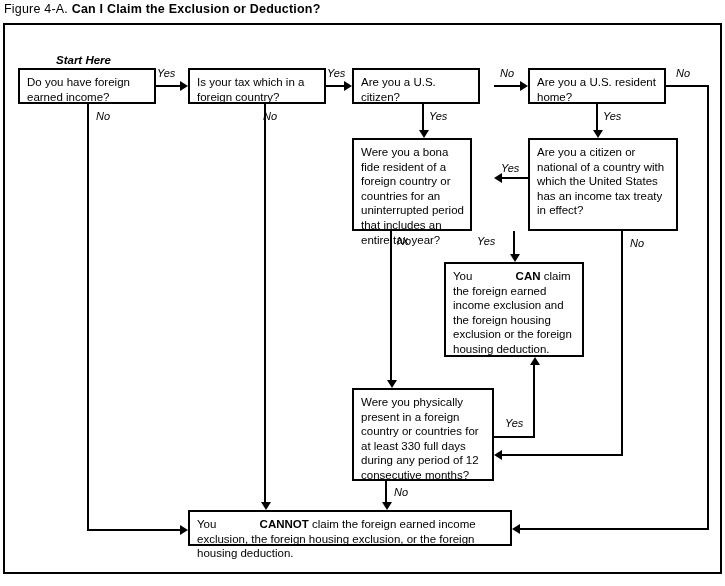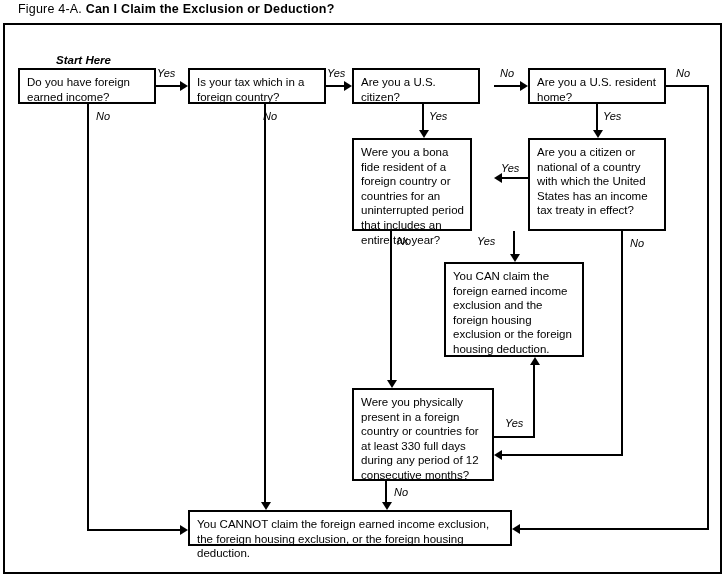--- a/index.html
+++ b/index.html
@@ -13,21 +13,20 @@
     font-family: "Liberation Sans", sans-serif;
     color: #000000;
     overflow: hidden;
   }
   #figure-title {
     position: absolute;
     left: 4px; top: 2px;
     font-size: 12.5px;
     letter-spacing: 0.2px;
     white-space: nowrap;
-    margin-left: 14px;
   }
   #figure-title .fig-num { font-weight: normal; }
   #figure-title .fig-head { font-weight: bold; }
 
   #frame {
     position: absolute;
     left: 3px; top: 23px;
     width: 719px; height: 551px;
     border: 2px solid #000000;
     background: #ffffff;
@@ -36,21 +35,21 @@
   
   .node {
     position: absolute;
     border: 2px solid #000000;
     background: #ffffff;
     font-size: 11.5px;
     line-height: 14.6px;
     padding: 5px 6px 4px 7px;
     color: #000;
   }
-  .node b { font-weight: normal; }
+  .node b { font-weight: bold; margin-left: 40px; }
 
   
   .elabel {
     position: absolute;
     font-size: 11px;
     font-style: italic;
     line-height: 11px;
     white-space: nowrap;
     color: #000;
   }
@@ -95,21 +94,21 @@
 <div class="node" style="left:18px; top:68px; width:138px; height:36px;">Do you have foreign earned income?</div>
 
 <div class="node" style="left:188px; top:68px; width:138px; height:36px;">Is your tax which in a foreign country?</div>
 
 <div class="node" style="left:352px; top:68px; width:128px; height:36px;">Are you a U.S. citizen?</div>
 
 <div class="node" style="left:528px; top:68px; width:138px; height:36px;">Are you a U.S. resident home?</div>
 
 <div class="node" style="left:352px; top:138px; width:120px; height:93px;">Were you a bona fide resident of a foreign country or countries for an uninterrupted period that includes an entire tax year?</div>
 
-<div class="node" style="left:528px; top:138px; width:138px; height:93px;">Are you a citizen or national of a country with which the United States has an income tax treaty in effect?</div>
+<div class="node" style="left:528px; top:138px; width:150px; height:93px;">Are you a citizen or national of a country with which the United States has an income tax treaty in effect?</div>
 
 <div class="node" style="left:444px; top:262px; width:140px; height:95px;">
   <span>You </span><b>CAN</b><span> claim the foreign earned income exclusion and the foreign housing exclusion or the foreign housing deduction.</span>
 </div>
 
 <div class="node" style="left:352px; top:388px; width:142px; height:93px;">Were you physically present in a foreign country or countries for at least 330 full days during any period of 12 consecutive months?</div>
 
 <div class="node" style="left:188px; top:510px; width:324px; height:36px;">
   <span>You </span><b>CANNOT</b><span> claim the foreign earned income exclusion, the foreign housing exclusion, or the foreign housing deduction.</span>
 </div>

